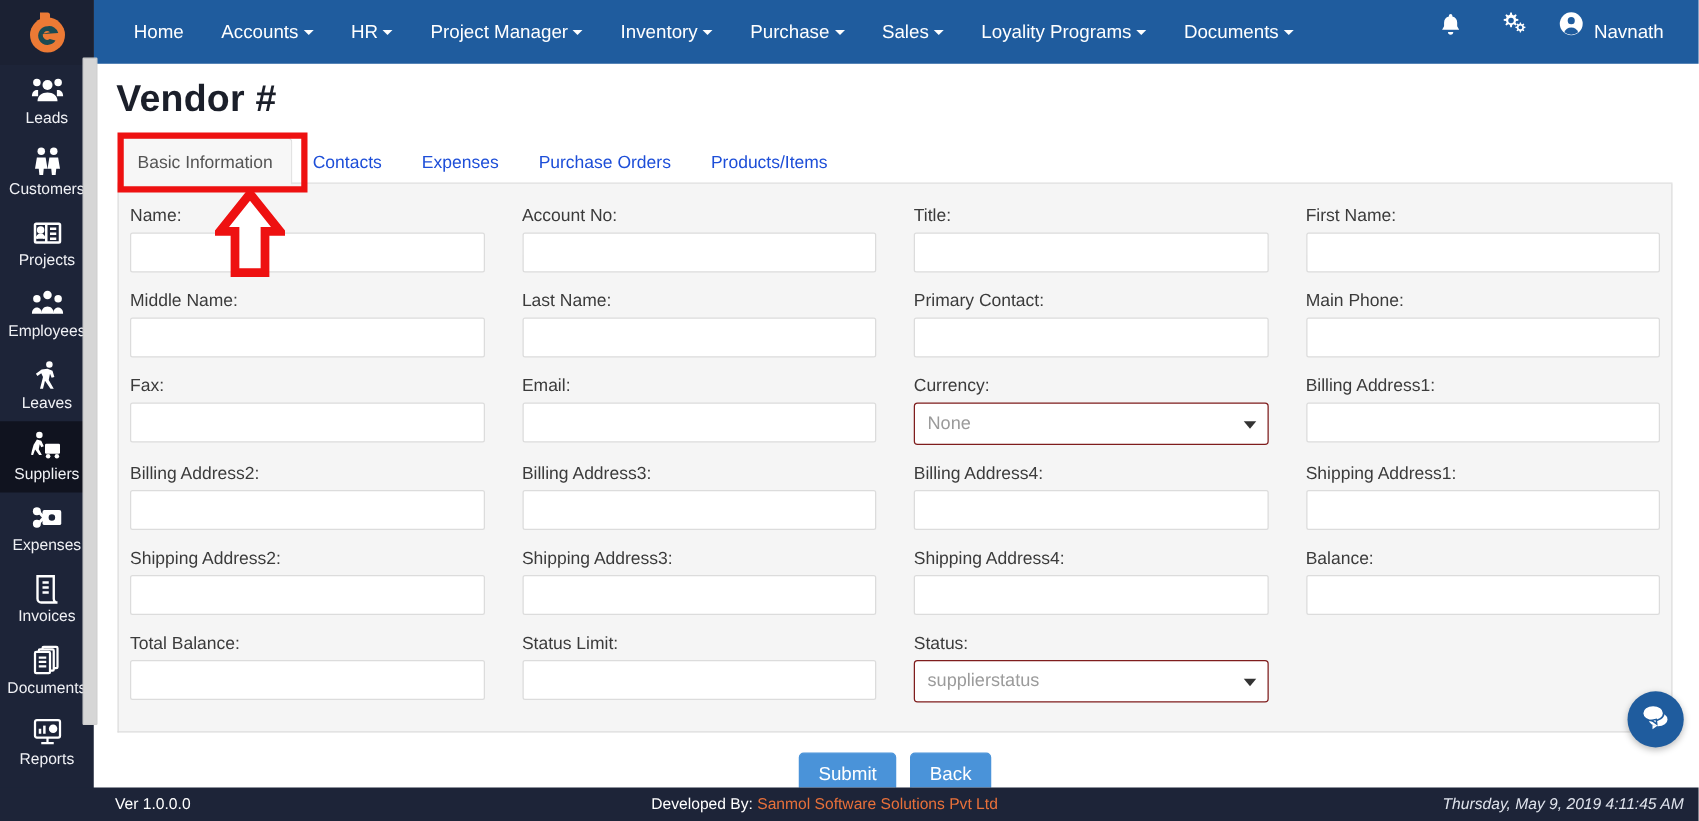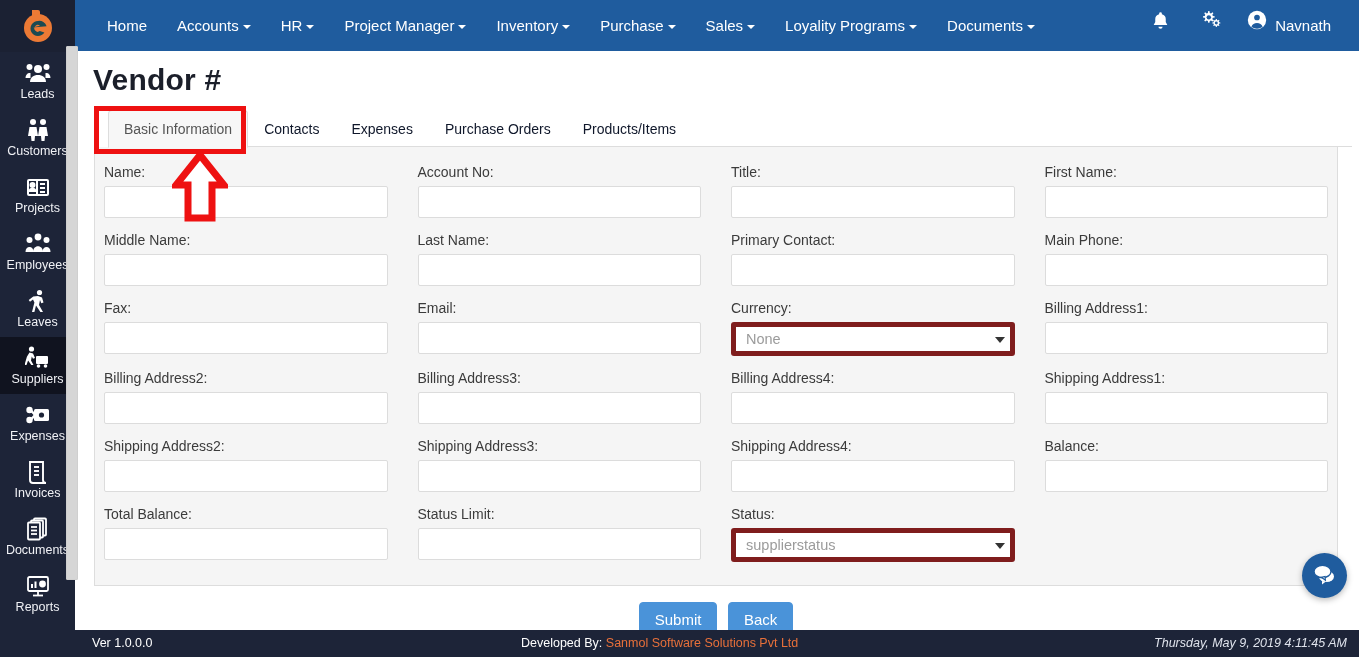--- a/index.html
+++ b/index.html
@@ -133,30 +133,30 @@
     font-size: 30px;
     font-weight: 600;
     color: #1b1f2a;
     margin: 12px 0 0 18px;
     letter-spacing: .2px;
   }
 
   
   .tabs {
     position: relative;
-    margin: 13px 0 0 33px;
+    margin: 13px 0 0 19px;
     width: 1244px;
     border-bottom: 1px solid #dddddd;
     height: 37px;
     display: flex;
     align-items: flex-start;
   }
   .tab {
     font-size: 14px;
-    color: #0f172a;
+    color: #1d4ed8;
     padding: 9px 15px;
     line-height: 18px;
     cursor: pointer;
     border: 1px solid transparent;
     margin-bottom: -1px;
     text-decoration: none;
     white-space: nowrap;
   }
   .tab.active {
     color: #555555;
@@ -198,21 +198,21 @@
     color: #555;
     padding: 4px 8px;
     border-radius: 2px;
     outline: none;
     font-family: "Liberation Sans", sans-serif;
   }
   .sel-wrap { position: relative; width: 100%; }
   .fld select {
     width: 100%;
     height: 34px;
-    border: 5px solid #7f1d1d;
+    border: 1px solid #7f1d1d;
     background: #ffffff;
     font-size: 14.5px;
     color: #9b9b9b;
     padding: 4px 26px 4px 10px;
     border-radius: 3px;
     outline: none;
     -webkit-appearance: none;
     -moz-appearance: none;
     appearance: none;
     font-family: "Liberation Sans", sans-serif;

